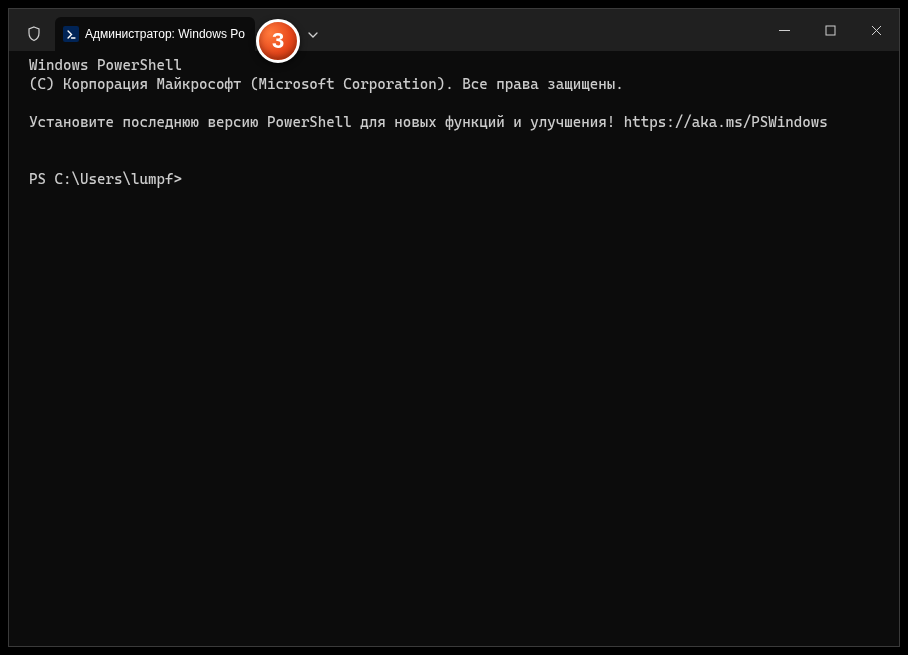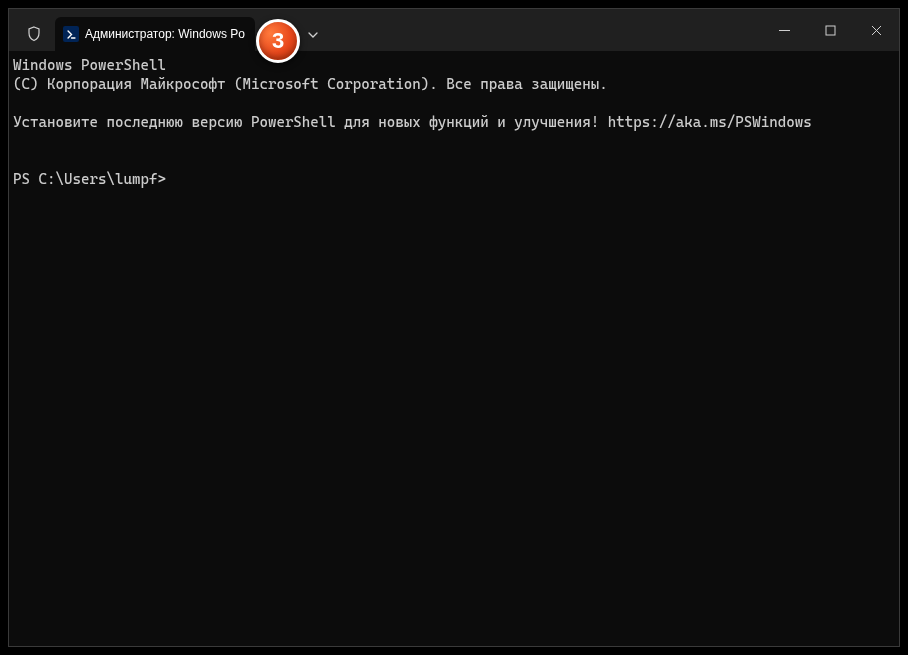--- a/index.html
+++ b/index.html
@@ -103,21 +103,21 @@
   }
   .terminal-body {
     padding: 5px 4px;
     font-family: Consolas, "Cascadia Mono", monospace;
     font-size: 14.5px;
     line-height: 19px;
     color: #cccccc;
     white-space: pre-wrap;
     word-break: break-all;
   }
-  .term-line { min-height: 19px; }
+  .term-line { min-height: 19px; margin-left: 16px; }
   .annotation-badge {
     position: absolute;
     width: 44px;
     height: 44px;
     border-radius: 50%;
     background: radial-gradient(circle at 30% 30%, #ff7a3c, #e8481c 55%, #c93308);
     border: 3px solid #fff;
     box-shadow: 0 2px 6px rgba(0,0,0,0.6), inset 0 -3px 6px rgba(0,0,0,0.3);
     display: flex;
     align-items: center;

